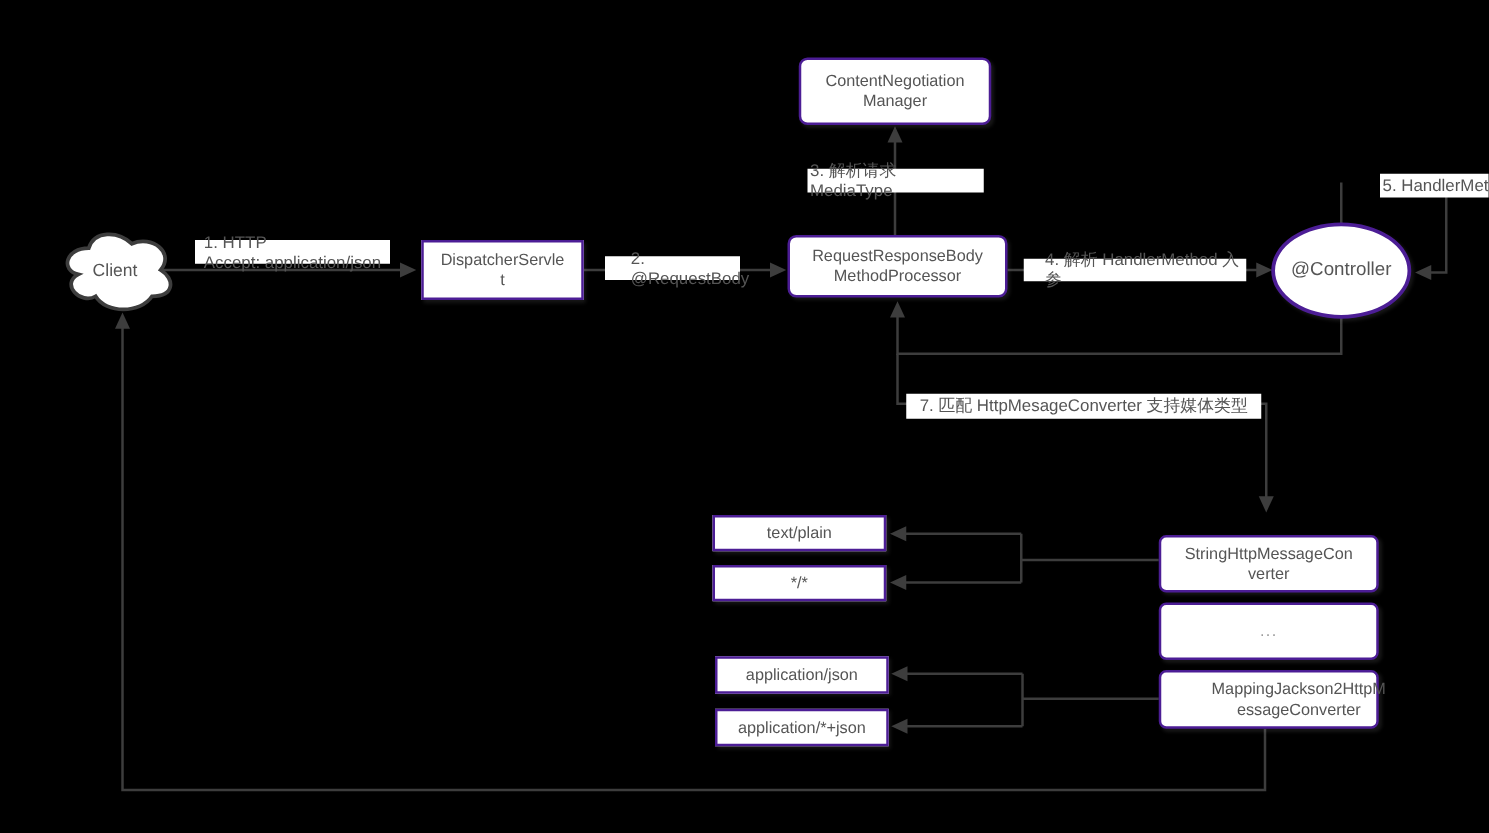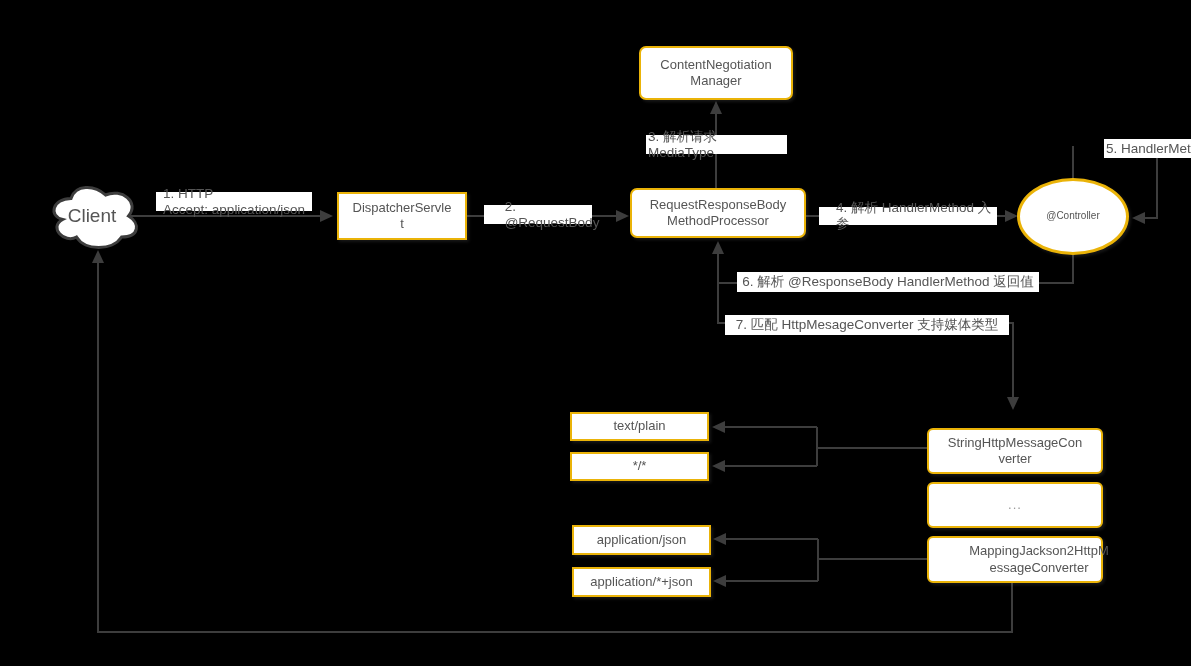--- a/index.html
+++ b/index.html
@@ -7,42 +7,42 @@
     position:relative;
     width:1191px;height:666px;
     background:#000000;
     font-family:"Liberation Sans","DejaVu Sans",sans-serif;
     overflow:hidden;
   }
   #wires{position:absolute;left:0;top:0;z-index:1;}
   .node{
     position:absolute;z-index:2;
     background:#ffffff;
-    border:2px solid #eab308;
+    border:2px solid #4c1d95;
     color:#555555;
     display:flex;align-items:center;justify-content:center;
     text-align:center;font-size:13px;line-height:1.25;
     white-space:pre-line;box-sizing:border-box;
     box-shadow:2px 2px 3px rgba(130,130,130,0.18);
   }
   .rounded{border-radius:7px;}
-  .ellipse{border-radius:50%;border-width:3px;font-size:10px;}
+  .ellipse{border-radius:50%;border-width:3px;font-size:15px;}
   .dots{color:#9a9a9a;letter-spacing:1px;}
   .edge-label{
     position:absolute;z-index:3;
     background:#ffffff;color:#555555;
     font-size:13.5px;line-height:1.18;
     display:flex;align-items:center;justify-content:center;
     text-align:left;white-space:pre-line;
     box-sizing:border-box;padding:0 2px;
   }
   .edge-label.left{justify-content:flex-start;text-align:left;margin-left:28px;}
   .cloud-label{
     position:absolute;z-index:2;background:transparent;
-    color:#555555;font-size:19px;
+    color:#555555;font-size:14px;
     display:flex;align-items:center;justify-content:center;
   }
 </style>
 </head>
 <body>
 
 <div id="stage">
 
   <svg id="wires" width="1191" height="666" viewBox="0 0 1191 666">
     <g stroke="#3d3d3d" stroke-width="2" fill="none">
@@ -123,18 +123,17 @@
 Accept: application/json</div>
 
   <div class="edge-label" style="left:484px;top:205px;width:108px;height:19px;padding-left:30px;">2. @RequestBody</div>
 
   <div class="edge-label" style="left:646px;top:135px;width:141px;height:19px;">3. 解析请求 MediaType</div>
 
   <div class="edge-label" style="left:819px;top:207px;width:178px;height:18px;padding-left:17px;">4. 解析 HandlerMethod 入参</div>
 
   <div class="edge-label left" style="left:1076px;top:139px;width:115px;height:19px;">5. HandlerMethod</div>
 
-  <div class="edge-label" style="left:737px;top:272px;width:302px;height:20px;">6. 解析 @ResponseBody HandlerMethod 返回值</div>
 
   <div class="edge-label" style="left:725px;top:315px;width:284px;height:20px;">7. 匹配 HttpMesageConverter 支持媒体类型</div>
 
 
 </div>
 
 </body></html>

